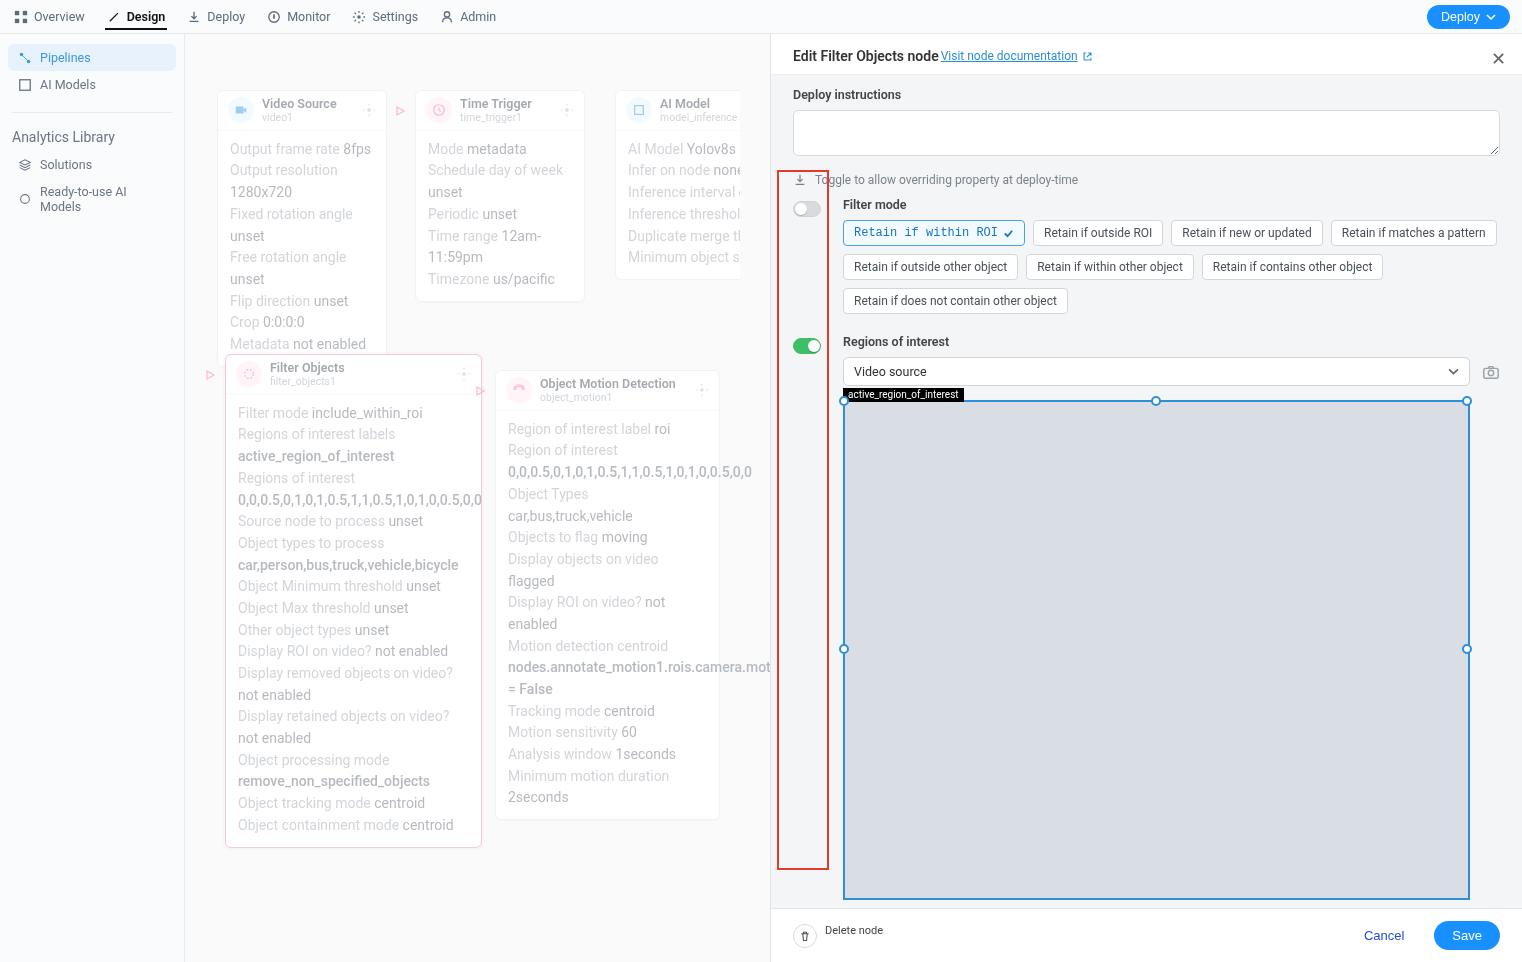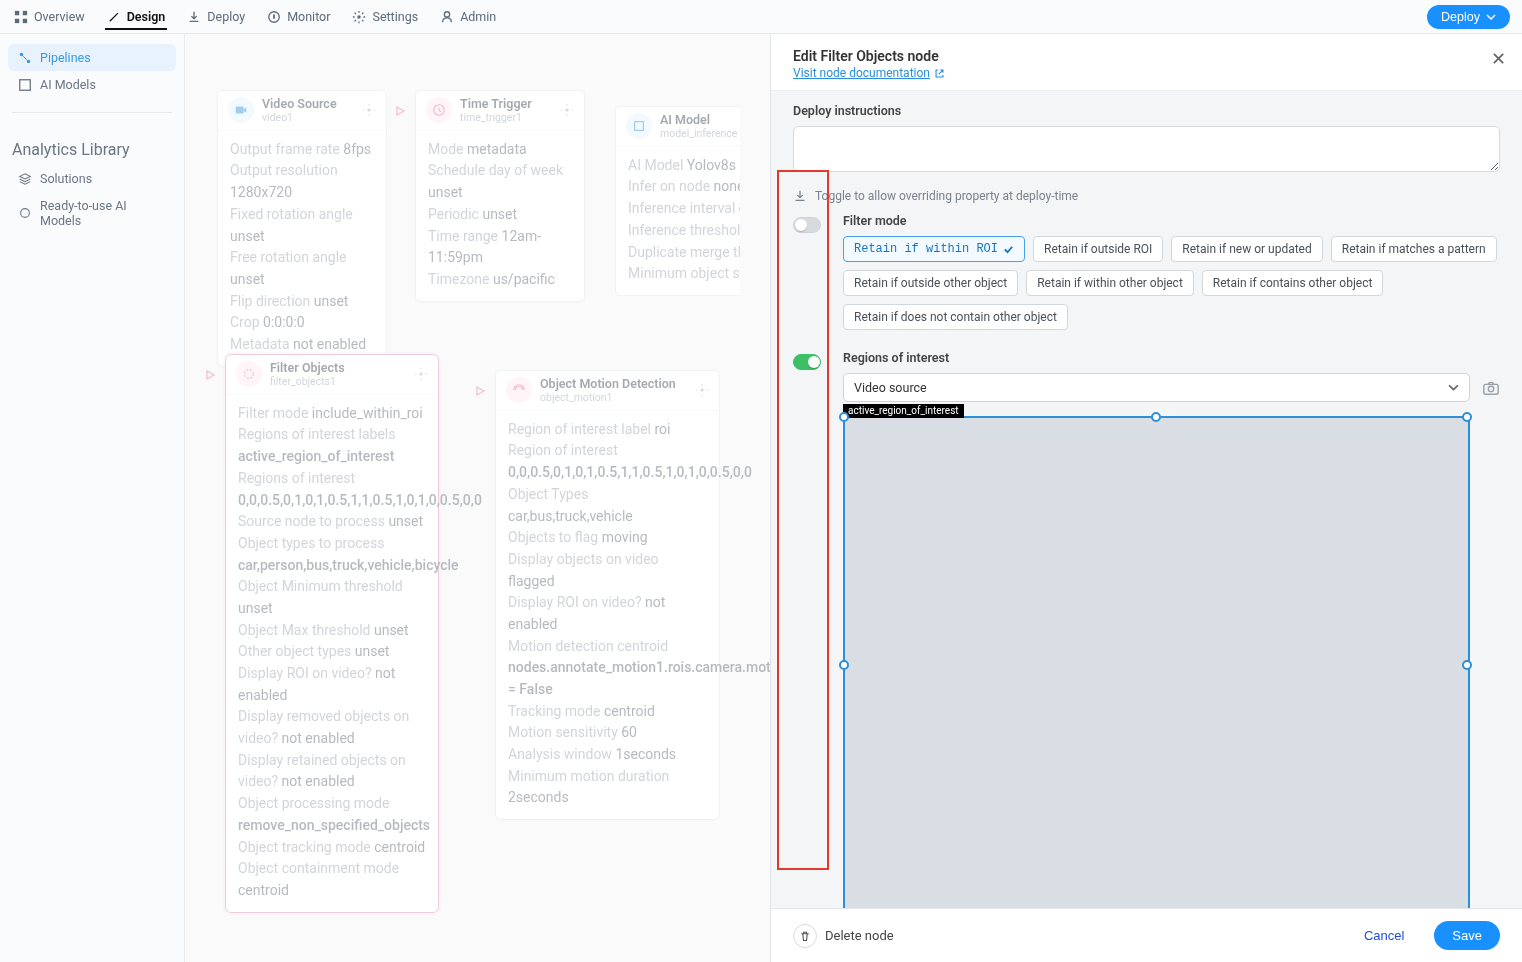--- a/index.html
+++ b/index.html
@@ -11,21 +11,21 @@
   .tab { display:flex; align-items:center; gap:6px; color:#5d6b7a; cursor:pointer; padding:6px 2px; font-size:12.5px;}
   .tab.active { color:#111; font-weight:600; border-bottom:2px solid #111; padding-bottom:4px; }
   .tab .i { width:14px; height:14px; display:inline-flex; align-items:center; justify-content:center; }
   .deploy-btn { margin-left:auto; background:#1890ff; color:#fff; border:none; border-radius:14px; padding:5px 14px; font-size:12.5px; display:flex; align-items:center; gap:6px; cursor:pointer;}
   .deploy-btn svg { width:10px; height:10px; }
 
   
   .sidebar { position:absolute; top:34px; left:0; bottom:0; width:185px; background:#fafbfc; border-right:1px solid #e8eaed; padding:10px 8px; }
   .sidebar .pill { display:flex; align-items:center; gap:8px; padding:6px 10px; border-radius:6px; color:#6b7684; font-size:12.5px; cursor:pointer;}
   .sidebar .pill.active { background:#e7f2fc; color:#3b99e0; }
-  .sidebar .sec-head { color:#6b7684; font-size:16px; margin:14px 4px 6px; border-top:1px solid #e8eaed; padding-top:27px;}
+  .sidebar .sec-head { color:#6b7684; font-size:14px; margin:14px 4px 6px; border-top:1px solid #e8eaed; padding-top:16px;}
   .sidebar .pill .i { width:14px; height:14px; display:inline-flex; }
 
   
   .canvas { position:absolute; top:34px; left:185px; right:0; bottom:0; background:#f3f4f5; }
   .canvas-inner { position:relative; width:100%; height:100%; filter:none; }
 
   .node-col { position:absolute; }
   .cardlet { background:#fff; border:1px solid #e0e3e7; border-radius:6px; box-shadow:0 1px 2px rgba(0,0,0,0.04); width:auto; }
   .cardlet .chead { display:flex; align-items:center; padding:6px 10px; gap:8px; border-bottom:1px solid #eef0f2;}
   .cardlet .chead .ico { width:26px; height:26px; border-radius:50%; background:#e2f2ff; display:flex; align-items:center; justify-content:center; }
@@ -36,21 +36,21 @@
   .cardlet .cbody { padding:8px 12px 10px; font-size:14px; color:#9199a2; line-height:1.55;}
   .cardlet.selected { border:1.5px solid #db8cb1; box-shadow:0 0 0 2px rgba(219,140,177,0.12); }
 
   .playbtn { position:absolute; width:14px; height:14px; color:#ee6fa0; cursor:pointer;}
 
   
   .mask { position:absolute; inset:0; background:rgba(255,255,255,0.55); }
 
   
   .panel { position:absolute; top:34px; right:0; bottom:0; width:752px; background:#fff; border-left:1px solid #e1e4e8; display:flex; flex-direction:column; }
-  .phead { padding:14px 22px 10px; display:flex; flex-direction:column; gap:2px; }
+  .phead { padding:14px 22px 10px; display:flex; flex-direction:row; gap:2px; }
   .phead .pt { font-size:14px; font-weight:600; color:#333; }
   .phead .plink { font-size:12px; color:#2b8fd6; text-decoration:underline; display:flex; align-items:center; gap:4px;}
   .phead .close { position:absolute; top:14px; right:16px; color:#666; cursor:pointer; font-size:18px;}
 
   .pbody { padding:10px 22px; border-top:1px solid #eceff2; background:#f4f5f6; flex:1; overflow:auto; }
   .sectitle { font-size:12.5px; font-weight:600; color:#444; margin:2px 0 8px;}
   .textarea { width:100%; height:46px; border:1px solid #d6dade; border-radius:5px; background:#fff; resize:vertical; font-family:inherit; padding:6px 8px; font-size:12px;}
 
   .togglehint { display:flex; align-items:center; gap:8px; color:#7a838d; font-size:12px; margin:14px 0 10px; }
   .togglehint .i { width:14px;height:14px;display:inline-flex; }
@@ -71,21 +71,21 @@
   .select { width:100%; border:1px solid #cfd4d9; border-radius:5px; background:#fff; padding:6px 10px; font-size:12.5px; color:#333; display:flex; justify-content:space-between; align-items:center; cursor:pointer;}
   .roi-wrap { display:flex; gap:12px; align-items:flex-start; }
   .roi-canvas { position:relative; flex:1; height:500px; border:2px solid #2c8fd8; background:#d8dee3; }
   .roi-label { position:absolute; top:-14px; left:-2px; background:#000; color:#fff; font-size:10px; padding:1px 5px 2px; }
   .handle { position:absolute; width:10px; height:10px; background:#fff; border:2px solid #2c8fd8; border-radius:50%; margin:-6px 0 0 -6px; cursor:pointer;}
   .snap-icon { color:#9aa2aa; padding-top:6px;}
 
   .red-highlight { position:absolute; border:2px solid #e23b2e; pointer-events:none; }
 
   .pfoot { border-top:1px solid #e4e7ea; padding:12px 22px; display:flex; align-items:center; gap:12px; background:#fff;}
-  .delbtn { display:flex; align-items:center; gap:8px; color:#444; cursor:pointer; font-size:13px;}
+  .delbtn { display:flex; align-items:flex-start; gap:8px; color:#444; cursor:pointer; font-size:11px;}
   .delbtn .db { width:24px;height:24px; border:1px solid #d7dbdf; border-radius:50%; display:flex; align-items:center; justify-content:center;}
   .pfoot .spacer { flex:1; }
   .btn { border:none; background:none; font-size:13px; padding:7px 18px; border-radius:16px; cursor:pointer;}
   .btn.cancel { color:#1d4ed8; }
   .btn.save { background:#1890ff; color:#fff; }
 
   .kv { display:block; }
   .kv .k { color:#9aa2ab; }
   .kv .v { color:#5e6772; }
 
@@ -260,21 +260,21 @@
             <div class="kv"><span class="k">Schedule day of week</span> <span class="v">unset</span></div>
             <div class="kv"><span class="k">Periodic</span> <span class="v">unset</span></div>
             <div class="kv"><span class="k">Time range</span> <span class="v">12am-11:59pm</span></div>
             <div class="kv"><span class="k">Timezone</span> <span class="v">us/pacific</span></div>
           </div>
       </div>
     </div>
 
     <div class="node-col" style="left:430px; top:56px; width:125px; overflow:hidden;">
 
-      <div class="cardlet" style="width:170px;margin-top:16px;">
+      <div class="cardlet" style="width:170px;">
         <div class="chead">
           <div class="ico">
               <svg width="14" height="14" viewBox="0 0 16 16" fill="none" stroke="#2a90d8" stroke-width="1.4">
                 <rect x="3" y="3" width="10" height="10"></rect>
               </svg>
             </div>
           <div>
               <div class="ttl">AI Model</div>
               <div class="sub">model_inference</div>
             </div>
@@ -283,21 +283,21 @@
             <div class="kv"><span class="k">AI Model</span> <span class="v">Yolov8s</span></div>
             <div class="kv"><span class="k">Infer on node</span> <span class="v">none</span></div>
             <div class="kv"><span class="k">Inference interval</span> <span class="v">eve</span></div>
             <div class="kv"><span class="k">Inference threshold</span> <span class="v">u</span></div>
             <div class="kv"><span class="k">Duplicate merge thres</span> <span class="v"></span></div>
             <div class="kv"><span class="k">Minimum object size</span> <span class="v">u</span></div>
           </div>
       </div>
     </div>
 
-    <div class="node-col" style="left:40px; top:320px; width:214px;">
+    <div class="node-col" style="left:40px; top:320px; width:257px;">
       <div class="playbtn" style="left:-22px; top:14px;">
           <svg viewBox="0 0 14 14" fill="none" stroke="currentColor" stroke-width="1.3">
             <path d="M4 3l7 4-7 4V3z"></path>
           </svg>
         </div>
       <div class="cardlet selected">
         <div class="chead">
           <div class="ico pink">
               <svg width="14" height="14" viewBox="0 0 16 16" fill="none" stroke="#e36a93" stroke-width="1.4">
                 <circle cx="8" cy="8" r="5" stroke-dasharray="2 2"></circle>

